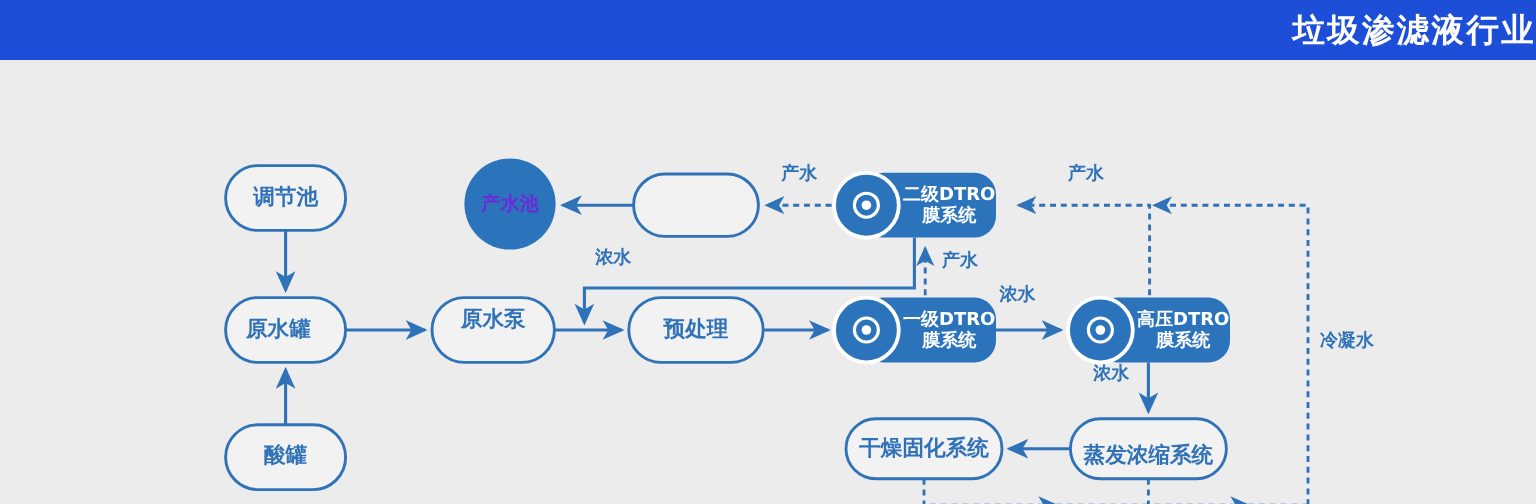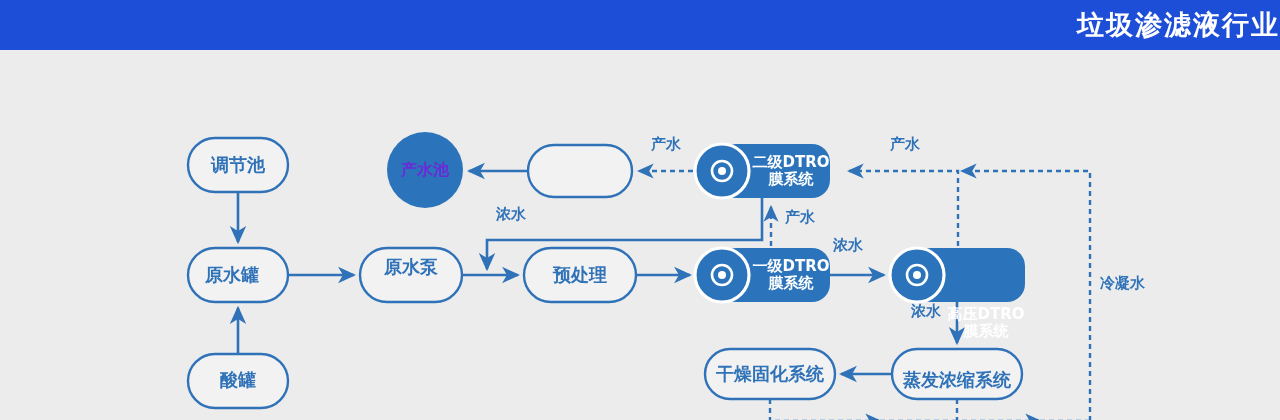--- a/index.html
+++ b/index.html
@@ -201,21 +201,21 @@
     <div class="node-label" style="left:748px; top:94px; width:86px; height:54px;align-items:center;">
       <span class="lbl-white-small">二级DTRO</span>
       <span class="lbl-white-small">膜系统</span>
     </div>
 
     <div class="node-label" style="left:748px; top:198px; width:86px; height:54px;">
       <span class="lbl-white-small">一级DTRO</span>
       <span class="lbl-white-small">膜系统</span>
     </div>
 
-    <div class="node-label" style="left:943px; top:198px; width:86px; height:54px;margin-top:48px;">
+    <div class="node-label" style="left:943px; top:198px; width:86px; height:54px;">
       <span class="lbl-white-small">高压DTRO</span>
       <span class="lbl-white-small">膜系统</span>
     </div>
 
     <div class="node-label" style="left:892px; top:299px; width:130px; height:62px;">
       <span class="lbl-plain">蒸发浓缩系统</span>
     </div>
 
     <div class="node-label" style="left:705px; top:299px; width:130px; height:50px;">
       <span class="lbl-plain">干燥固化系统</span>

